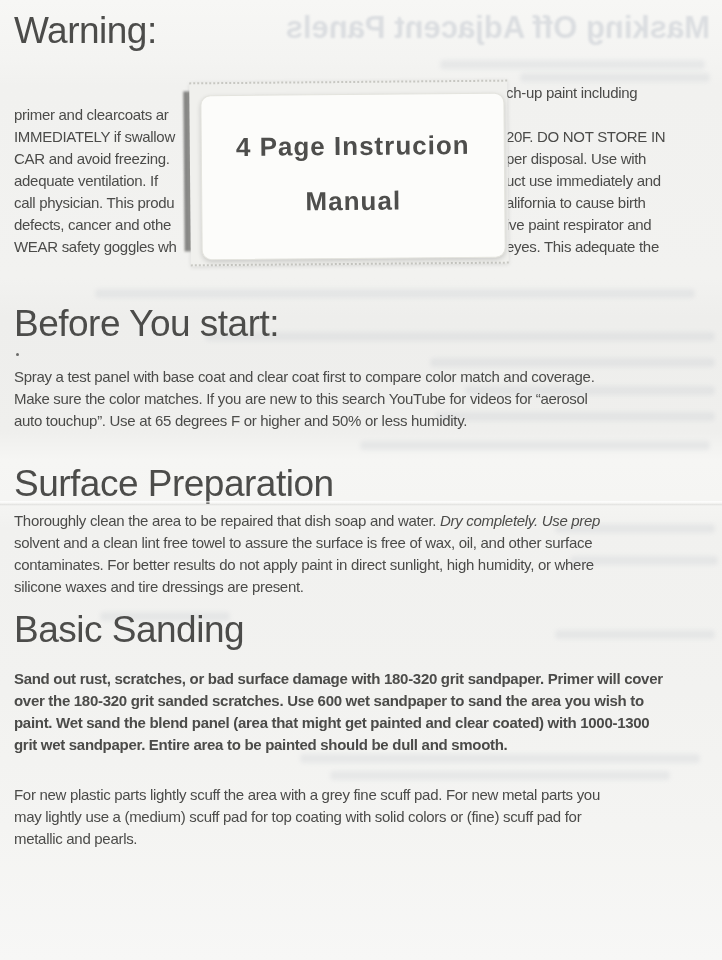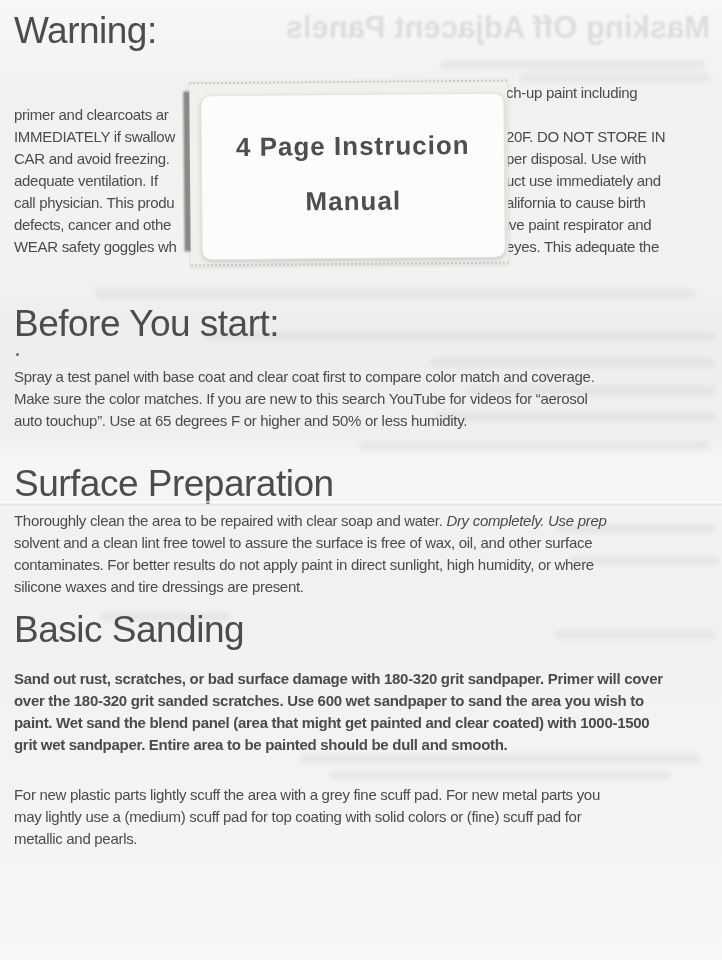--- a/index.html
+++ b/index.html
@@ -172,38 +172,38 @@
   <div class="para" id="bys-para">
       <div class="pline">Spray a test panel with base coat and clear coat first to compare color match and coverage.</div>
       <div class="pline">Make sure the color matches.  If you are new to this search YouTube for videos for “aerosol</div>
       <div class="pline">auto touchup”.  Use at 65 degrees F or higher and 50% or less humidity.</div>
     </div>
 
   <div class="h" id="sp-h">Surface Preparation</div>
   <div class="crease"></div>
   <div class="para" id="sp-para">
       <div class="pline">
-      <span>Thoroughly clean the area to be repaired with clear soap and water.  </span><span class="it">Dry completely. Use prep</span>
+      <span>Thoroughly clean the area to be repaired that dish soap and water.  </span><span class="it">Dry completely. Use prep</span>
     </div>
       <div class="pline">
       <span>solvent and a clean lint free towel to assure the surface is free of wax, oil, and other surface</span><span class="it"></span>
     </div>
       <div class="pline">
       <span>contaminates. For better results do not apply paint in direct sunlight, high humidity, or where</span><span class="it"></span>
     </div>
       <div class="pline">
       <span>silicone waxes and tire dressings are present.</span><span class="it"></span>
     </div>
     </div>
 
   <div class="h" id="bs-h">Basic Sanding</div>
   <div class="para" id="bs-para1">
       <div class="pline">Sand out rust, scratches, or bad surface damage with 180-320 grit sandpaper. Primer will cover</div>
       <div class="pline">over the 180-320 grit sanded scratches. Use 600 wet sandpaper to sand the area you wish to</div>
-      <div class="pline">paint. Wet sand the blend panel (area that might get painted and clear coated) with 1000-1500</div>
+      <div class="pline">paint. Wet sand the blend panel (area that might get painted and clear coated) with 1000-1300</div>
       <div class="pline">grit wet sandpaper. Entire area to be painted should be dull and smooth.</div>
     </div>
   <div class="para" id="bs-para2">
       <div class="pline">For new plastic parts lightly scuff the area with a grey fine scuff pad. For new metal parts you</div>
       <div class="pline">may lightly use a (medium) scuff pad for top coating with solid colors or (fine) scuff pad for</div>
       <div class="pline">metallic and pearls.</div>
     </div>
 
 </div>
 

